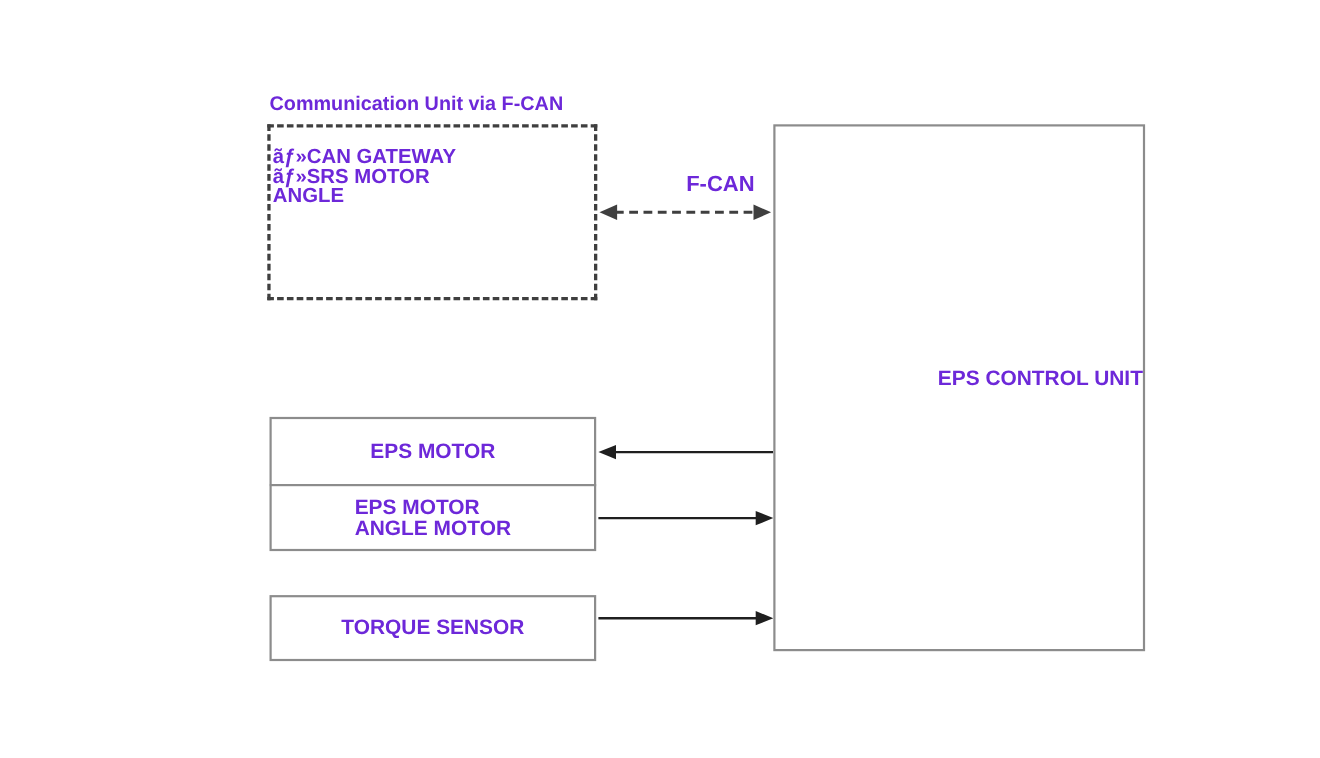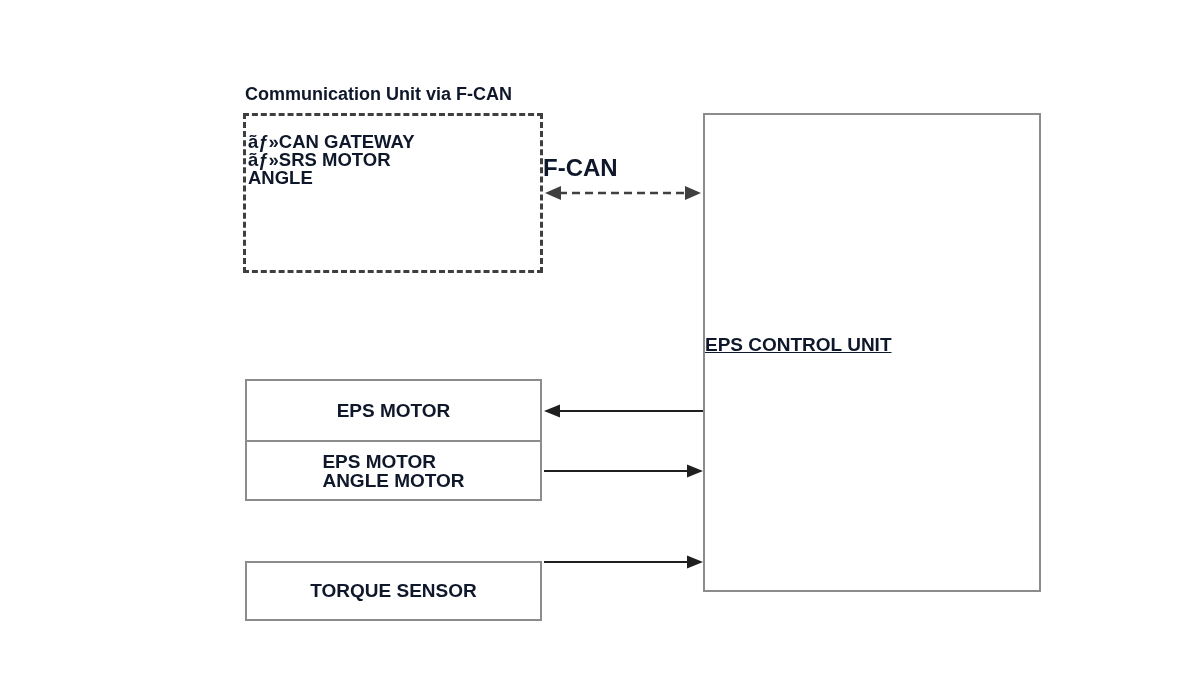--- a/index.html
+++ b/index.html
@@ -3,21 +3,21 @@
 <meta charset="utf-8">
 <style>
   html,body { margin:0; padding:0; background:#ffffff; }
   .canvas {
     position:relative;
     width:1200px; height:689px;
     background:#ffffff;
     overflow:hidden;
     font-family:"Liberation Sans","DejaVu Sans",sans-serif;
     font-weight:bold;
-    color:#0f172a;
+    color:#6d28d9;
   }
   .connectors { position:absolute; left:0; top:0; pointer-events:none; }
 
   .title {
     position:absolute; left:245px; top:84px;
     font-size:18px; line-height:20px; white-space:nowrap;
   }
 
   .comm-box {
     position:absolute; left:243px; top:113px;
@@ -26,42 +26,42 @@
     box-sizing:border-box;
   }
   .comm-list {
     position:absolute; left:248px; top:133px;
     font-size:18.5px; line-height:18px;
   }
   .comm-line { white-space:nowrap; }
 
   .bus-label {
     position:absolute; left:543px; top:158px; width:143px;
-    text-align:left; font-size:24px; line-height:20px;
+    text-align:right; font-size:20px; line-height:20px;
   }
 
   .box {
     position:absolute;
     border:2px solid #8c8c8c;
     box-sizing:border-box;
     background:#ffffff;
   }
   .eps-box { left:703px; top:113px; width:338px; height:479px; }
   .eps-label {
     position:absolute; left:0; top:220px; width:100%;
-    text-align:left; font-size:19px; line-height:20px; white-space:nowrap;text-decoration:underline;
+    text-align:right; font-size:19px; line-height:20px; white-space:nowrap;
   }
 
   .motor-box  { left:245px; top:379px; width:297px; height:63px;
                 display:flex; align-items:center; justify-content:center;
                 font-size:19px; }
   .angle-box  { left:245px; top:440px; width:297px; height:61px;
                 display:flex; align-items:center; justify-content:center; }
   .angle-lines{ text-align:left; font-size:19px; line-height:19px; }
-  .torque-box { left:245px; top:561px; width:297px; height:60px;
+  .torque-box { left:245px; top:541px; width:297px; height:60px;
                 display:flex; align-items:center; justify-content:center;
                 font-size:19px; }
   .lbl { white-space:nowrap; }
 </style>
 </head>
 <body>
 
 <div class="canvas">
 
   <svg class="connectors" width="1200" height="689">

